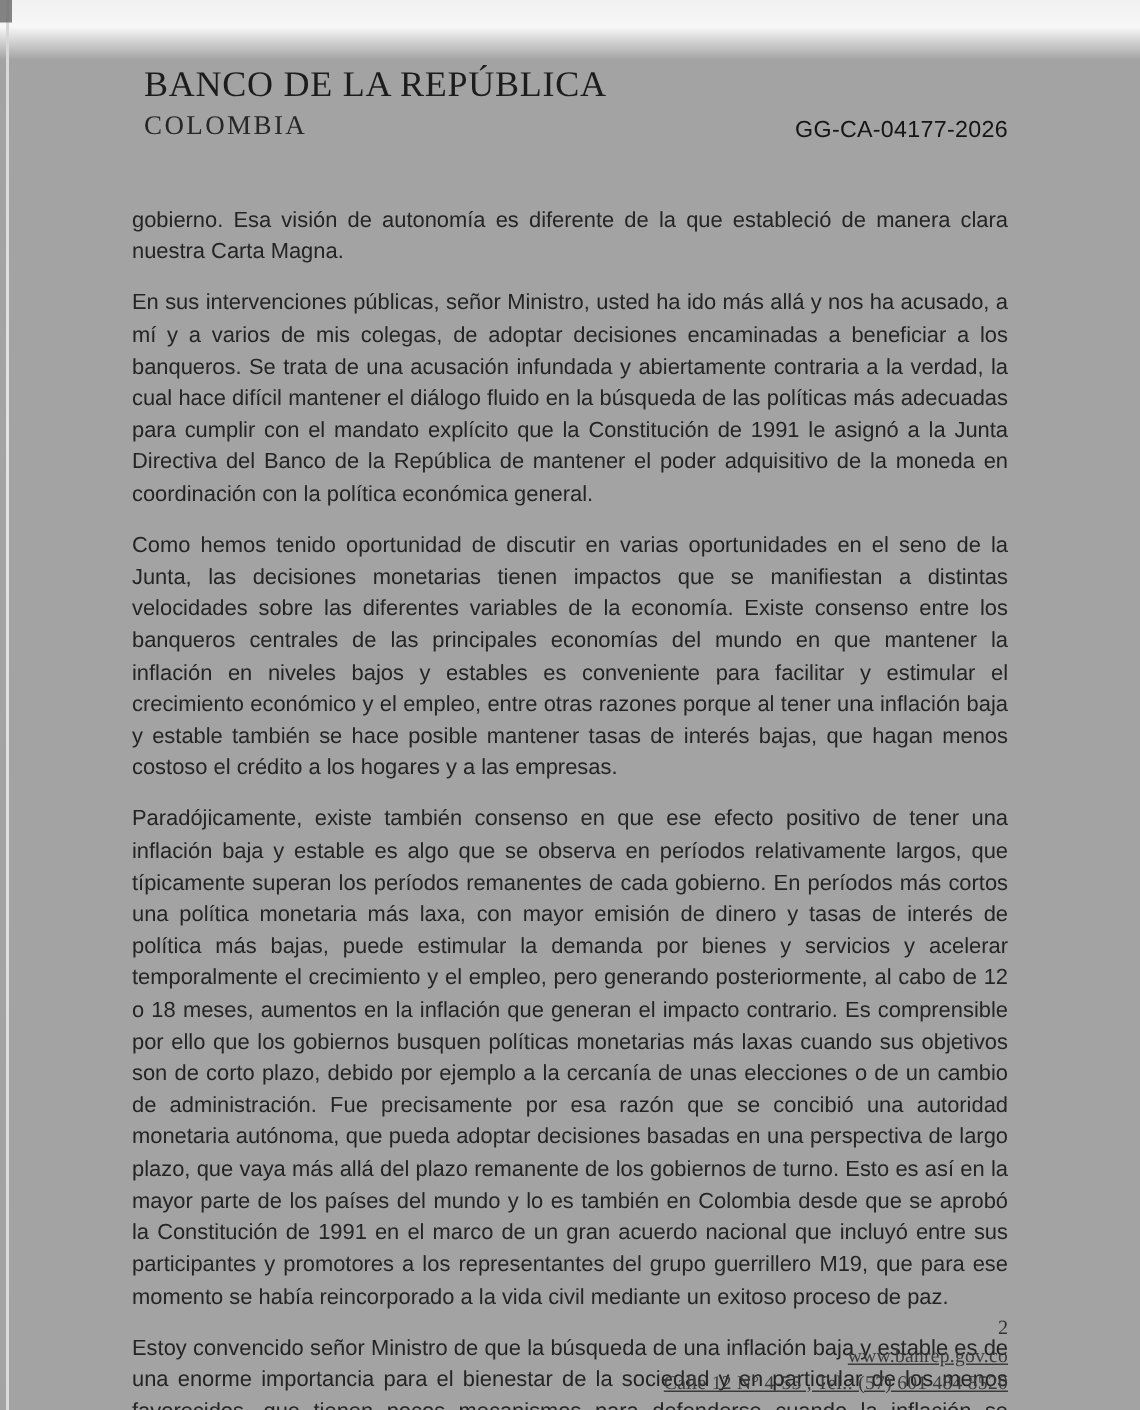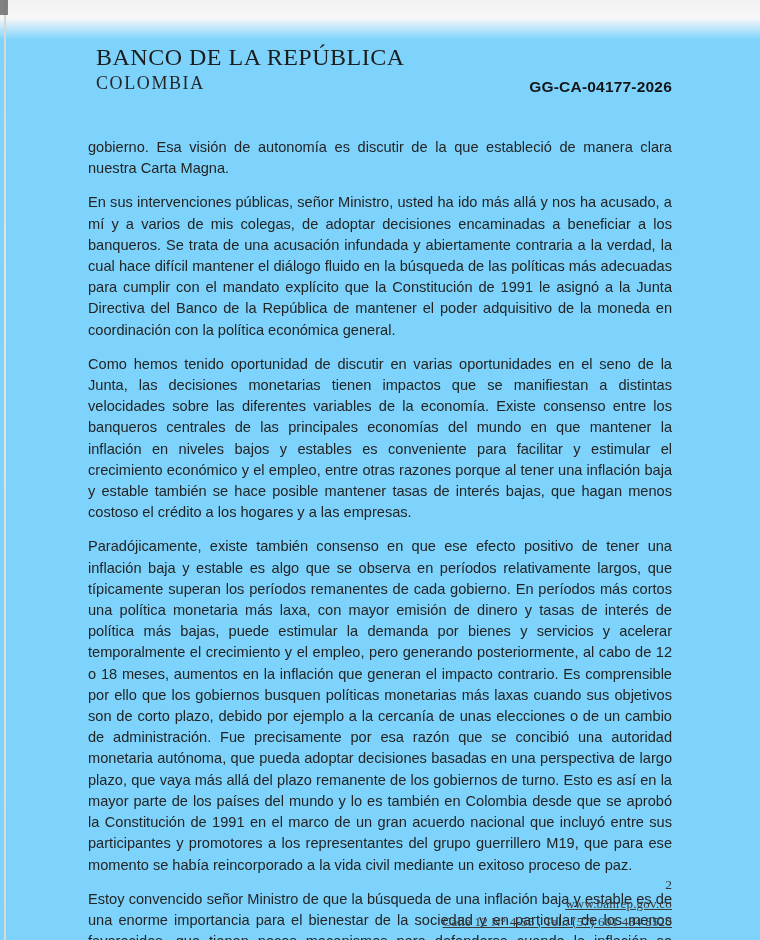--- a/index.html
+++ b/index.html
@@ -5,21 +5,21 @@
   html, body {
     margin: 0;
     padding: 0;
     background: #e9e9e9;
   }
   .page {
     position: relative;
     width: 760px;
     height: 940px;
     margin: 0 auto;
-    background: #7dd3fc;
+    background: #a3a3a3;
     overflow: hidden;
     font-family: "Liberation Sans", sans-serif;
     color: #222;
   }
   
   .scan-top-shade {
     position: absolute;
     top: 0; left: 0; right: 0;
     height: 40px;
     background: linear-gradient(180deg, #f1f1f1 0%, #f7f7f7 45%, rgba(253,253,253,0) 100%);
@@ -60,21 +60,21 @@
     font-size: 18px;
     letter-spacing: 1.6px;
     color: #262626;
     margin-top: 4px;
   }
   .ref-code {
     position: absolute;
     top: 78px;
     right: 88px;
     font-family: "Liberation Sans", sans-serif;
-    font-weight: 700;
+    font-weight: 400;
     font-size: 15.5px;
     letter-spacing: 0.2px;
     color: #151515;
   }
   
   .letter-body {
     position: absolute;
     top: 137px;
     left: 88px;
     width: 584px;
@@ -118,21 +118,21 @@
   <div class="scan-corner-mark"></div>
 
   <div class="letterhead">
     <div class="bank-name">BANCO DE LA REPÚBLICA</div>
     <div class="bank-country">COLOMBIA</div>
   </div>
 
   <div class="ref-code">GG-CA-04177-2026</div>
 
   <div class="letter-body">
-    <p>gobierno. Esa visión de autonomía es discutir de la que estableció de manera clara nuestra Carta Magna.</p>
+    <p>gobierno. Esa visión de autonomía es diferente de la que estableció de manera clara nuestra Carta Magna.</p>
     <p>En sus intervenciones públicas, señor Ministro, usted ha ido más allá y nos ha acusado, a mí y a varios de mis colegas, de adoptar decisiones encaminadas a beneficiar a los banqueros. Se trata de una acusación infundada y abiertamente contraria a la verdad, la cual hace difícil mantener el diálogo fluido en la búsqueda de las políticas más adecuadas para cumplir con el mandato explícito que la Constitución de 1991 le asignó a la Junta Directiva del Banco de la República de mantener el poder adquisitivo de la moneda en coordinación con la política económica general.</p>
     <p>Como hemos tenido oportunidad de discutir en varias oportunidades en el seno de la Junta, las decisiones monetarias tienen impactos que se manifiestan a distintas velocidades sobre las diferentes variables de la economía. Existe consenso entre los banqueros centrales de las principales economías del mundo en que mantener la inflación en niveles bajos y estables es conveniente para facilitar y estimular el crecimiento económico y el empleo, entre otras razones porque al tener una inflación baja y estable también se hace posible mantener tasas de interés bajas, que hagan menos costoso el crédito a los hogares y a las empresas.</p>
     <p>Paradójicamente, existe también consenso en que ese efecto positivo de tener una inflación baja y estable es algo que se observa en períodos relativamente largos, que típicamente superan los períodos remanentes de cada gobierno. En períodos más cortos una política monetaria más laxa, con mayor emisión de dinero y tasas de interés de política más bajas, puede estimular la demanda por bienes y servicios y acelerar temporalmente el crecimiento y el empleo, pero generando posteriormente, al cabo de 12 o 18 meses, aumentos en la inflación que generan el impacto contrario. Es comprensible por ello que los gobiernos busquen políticas monetarias más laxas cuando sus objetivos son de corto plazo, debido por ejemplo a la cercanía de unas elecciones o de un cambio de administración. Fue precisamente por esa razón que se concibió una autoridad monetaria autónoma, que pueda adoptar decisiones basadas en una perspectiva de largo plazo, que vaya más allá del plazo remanente de los gobiernos de turno. Esto es así en la mayor parte de los países del mundo y lo es también en Colombia desde que se aprobó la Constitución de 1991 en el marco de un gran acuerdo nacional que incluyó entre sus participantes y promotores a los representantes del grupo guerrillero M19, que para ese momento se había reincorporado a la vida civil mediante un exitoso proceso de paz.</p>
     <p>Estoy convencido señor Ministro de que la búsqueda de una inflación baja y estable es de una enorme importancia para el bienestar de la sociedad y en particular de los menos favorecidos, que tienen pocos mecanismos para defenderse cuando la inflación se acelera, como desafortunadamente está ocurriendo en la actualidad. En la carta de invitación al evento del próximo 21 de abril afirma usted que “en las últimas décadas, la orientación de la política monetaria en América Latina —y de manera particular en Colombia— ha estado marcada por la</p>
   </div>
 
   <div class="page-footer">
     <div class="page-number">2</div>
     <div class="footer-website">www.banrep.gov.co</div>
     <div class="footer-address">Calle 12 N° 4-55 , Tel.: (57) 601 484 8520</div>

